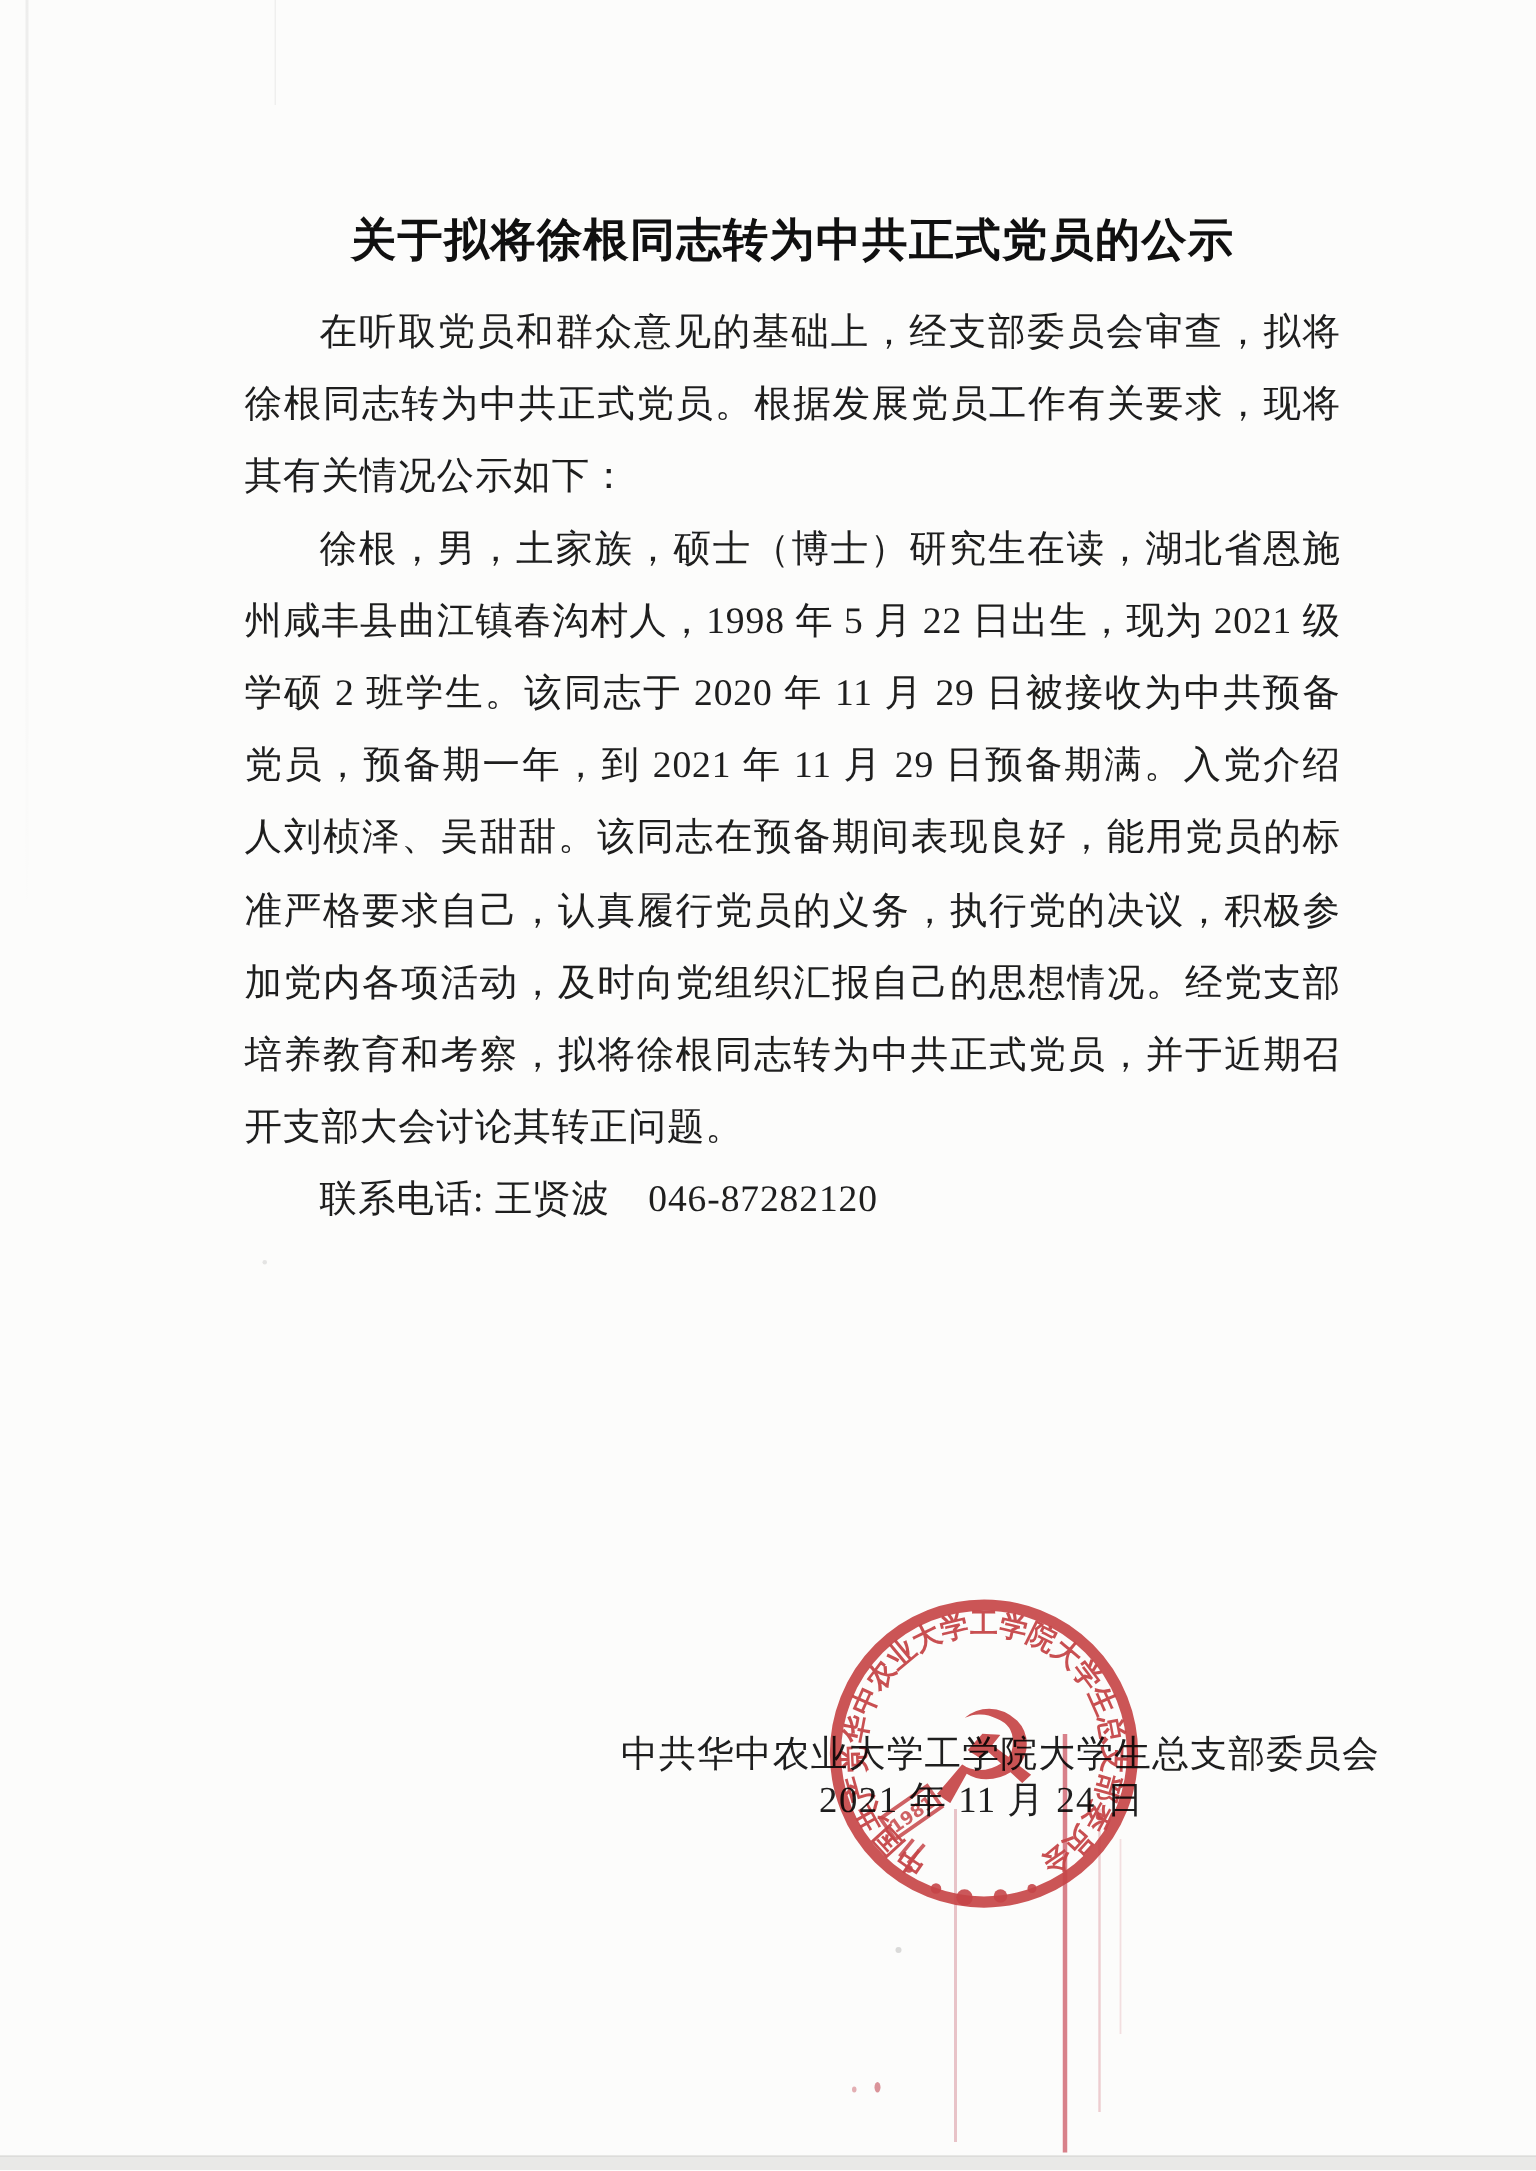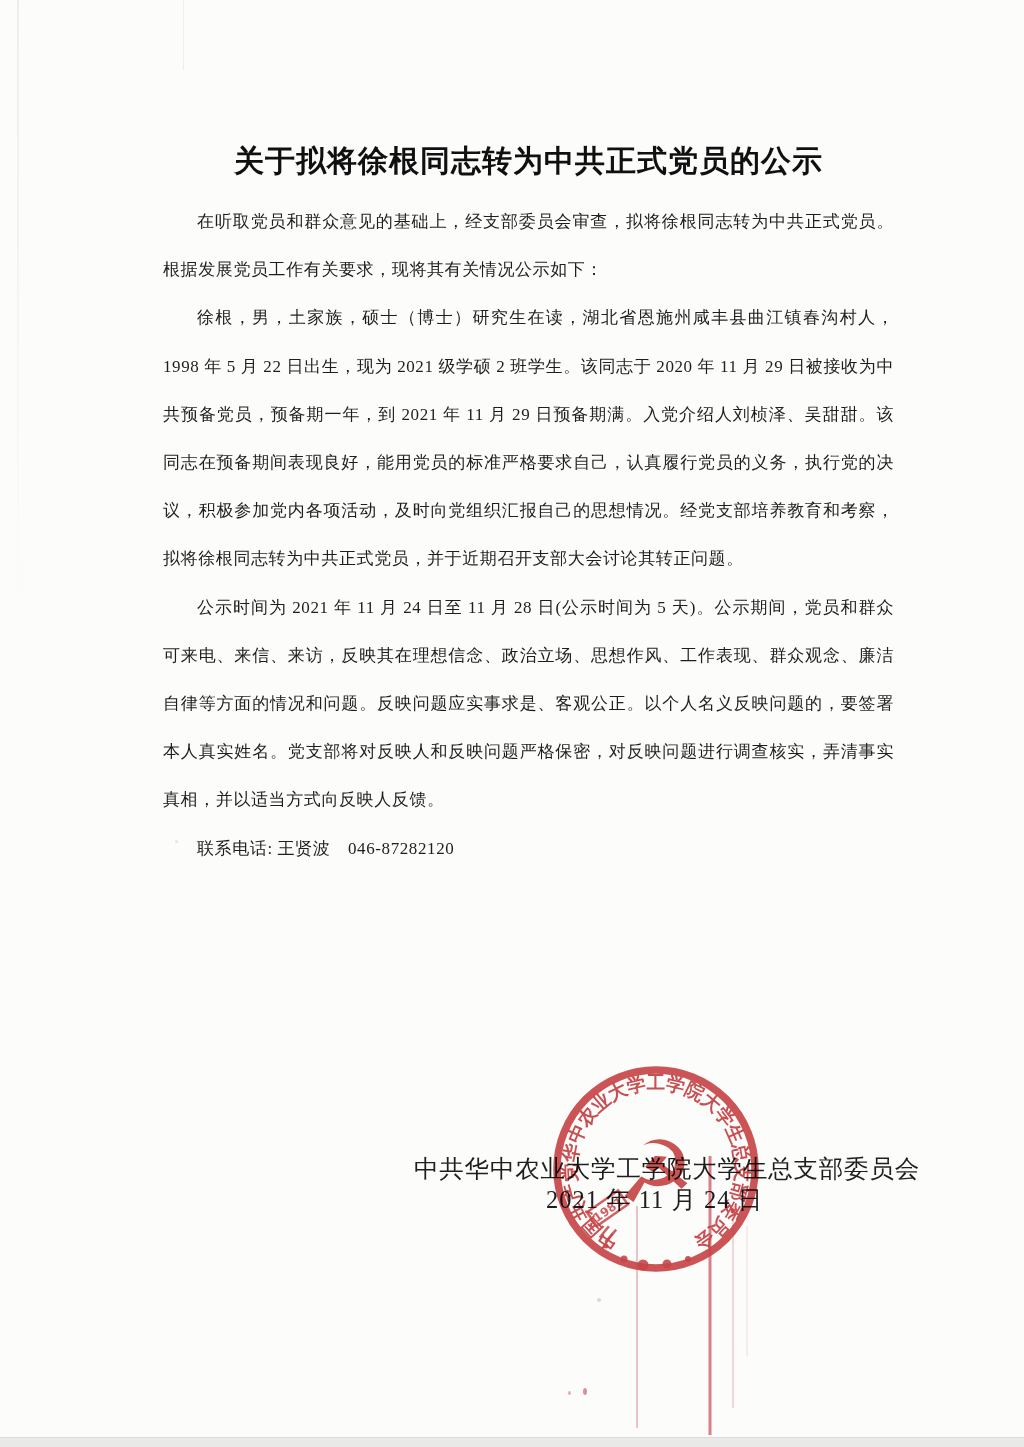--- a/index.html
+++ b/index.html
@@ -21,21 +21,21 @@
   .bottom-edge{
     position:absolute;left:0;bottom:0;width:1024px;height:9px;
     background:#e9e9e7;border-top:1px solid #dcdcda;
   }
   .doc{position:absolute;left:163px;top:139px;width:731px;}
   .title{
     margin:0 0 15px 0;font-size:30px;line-height:44px;font-weight:bold;
     text-align:center;letter-spacing:1px;color:#101010;
   }
   .para{
-    margin:0;font-size:17px;line-height:48.2px;text-indent:2em;
+    margin:0;font-size:25px;line-height:48.2px;text-indent:2em;
     text-align:justify;letter-spacing:0.6px;white-space:pre-wrap;
   }
   .sig-line{
     position:absolute;left:414px;top:1152px;font-size:24.5px;
     letter-spacing:0.8px;white-space:nowrap;text-align:right;
   }
   .date-line{
     position:absolute;left:546px;top:1183px;font-size:24.5px;
     letter-spacing:1px;white-space:nowrap;
   }
@@ -54,21 +54,20 @@
 
 <div class="page">
 
   <div class="artifact-left"></div>
   <div class="artifact-top"></div>
 
   <div class="doc">
     <h1 class="title">关于拟将徐根同志转为中共正式党员的公示</h1>
     <p class="para">在听取党员和群众意见的基础上，经支部委员会审查，拟将徐根同志转为中共正式党员。根据发展党员工作有关要求，现将其有关情况公示如下：</p>
     <p class="para">徐根，男，土家族，硕士（博士）研究生在读，湖北省恩施州咸丰县曲江镇春沟村人，1998 年 5 月 22 日出生，现为 2021 级学硕 2 班学生。该同志于 2020 年 11 月 29 日被接收为中共预备党员，预备期一年，到 2021 年 11 月 29 日预备期满。入党介绍人刘桢泽、吴甜甜。该同志在预备期间表现良好，能用党员的标准严格要求自己，认真履行党员的义务，执行党的决议，积极参加党内各项活动，及时向党组织汇报自己的思想情况。经党支部培养教育和考察，拟将徐根同志转为中共正式党员，并于近期召开支部大会讨论其转正问题。</p>
-    <p class="para">公示时间为 2021 年 11 月 24 日至 11 月 28 日(公示时间为 5 天)。公示期间，党员和群众可来电、来信、来访，反映其在理想信念、政治立场、思想作风、工作表现、群众观念、廉洁自律等方面的情况和问题。反映问题应实事求是、客观公正。以个人名义反映问题的，要签署本人真实姓名。党支部将对反映人和反映问题严格保密，对反映问题进行调查核实，弄清事实真相，并以适当方式向反映人反馈。</p>
     <p class="para">联系电话: 王贤波　046-87282120</p>
   </div>
 
   <div class="sig-line">中共华中农业大学工学院大学生总支部委员会</div>
   <div class="date-line">2021 年 11 月 24 日</div>
 
   <svg class="seal" viewBox="0 0 224 392" xmlns="http://www.w3.org/2000/svg">
     <defs>
       <path id="ringPath" d="M 70.5 183.6 A 80 80 0 1 1 145.5 183.6" fill="none"></path>
     </defs>

